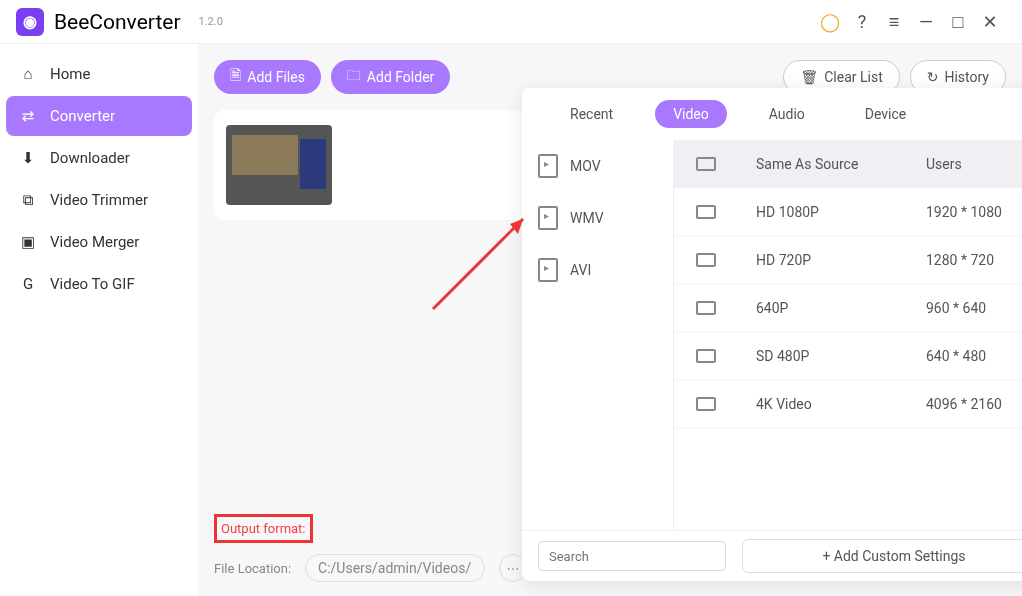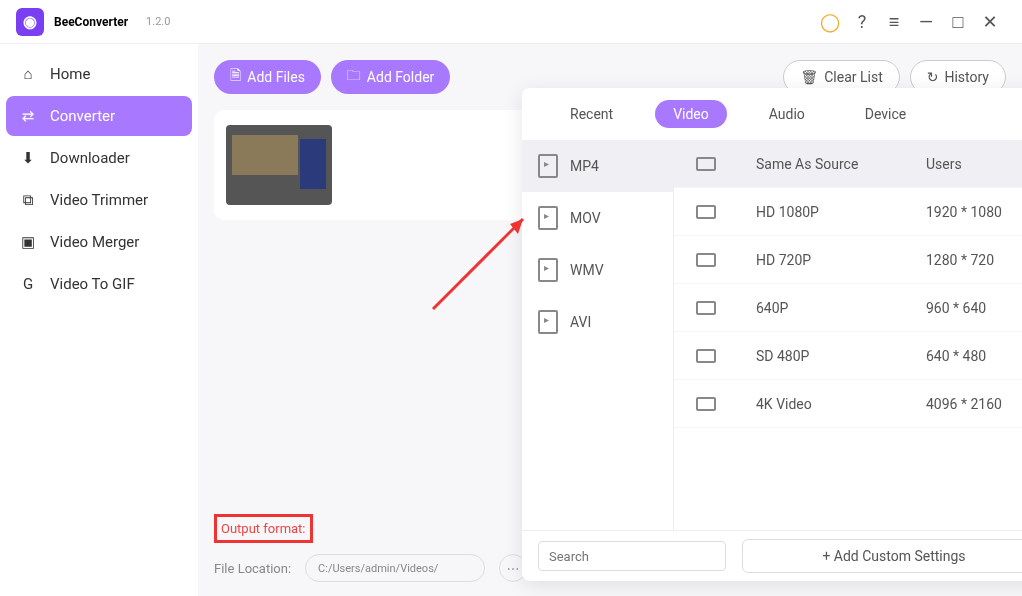--- a/index.html
+++ b/index.html
@@ -1,19 +1,19 @@
 <!DOCTYPE html>
 <html><head>
 <meta charset="utf-8">
 <style>
 *{box-sizing:border-box;margin:0;padding:0;font-family:-apple-system,BlinkMacSystemFont,"Segoe UI",Roboto,sans-serif}
 body{width:1022px;height:596px;background:#fff;overflow:hidden;position:relative}
 .titlebar{height:44px;display:flex;align-items:center;padding:0 16px;border-bottom:1px solid #eee}
 .logo{width:28px;height:28px;background:#7b3ff2;border-radius:6px;display:flex;align-items:center;justify-content:center;color:#fff;font-weight:bold}
-.app-name{font-weight:700;margin-left:10px;font-size:12px}
+.app-name{font-weight:400;margin-left:10px;font-size:21px}
 .app-ver{font-size:11px;color:#999;margin-left:18px}
 .title-spacer{flex:1}
 .title-ico{width:32px;height:32px;display:flex;align-items:center;justify-content:center;color:#555;font-size:18px;cursor:pointer;border-radius:4px}
 .title-ico.user{color:#f5a623}
 .main{display:flex;height:calc(100% - 44px)}
 .sidebar{width:198px;background:#fff;padding:10px 6px}
 .side-item{display:flex;align-items:center;height:40px;padding:0 12px;border-radius:8px;font-size:15px;color:#333;cursor:pointer;margin-bottom:2px}
 .side-item.active{background:#a878ff;color:#fff}
 .side-ico{width:20px;height:20px;margin-right:12px;display:flex;align-items:center;justify-content:center}
 .content{flex:1;background:#f7f7fa;padding:16px;position:relative}
@@ -44,21 +44,21 @@
 .res-item{height:48px;display:flex;align-items:center;padding:0 22px;gap:40px;font-size:14px;color:#555;cursor:pointer;border-bottom:1px solid #f5f5f5}
 .res-item.sel{background:#f0f0f4}
 .res-ico{width:20px;height:14px;border:2px solid #888;border-radius:2px}
 .res-name{width:130px}
 .dd-foot{display:flex;padding:8px 16px;gap:16px;border-top:1px solid #eee;align-items:center}
 .search{flex:0 0 130px;height:30px;border:1px solid #ddd;border-radius:4px;padding:12px 10px;font-size:13px}
 .custom-btn{flex:1;height:34px;border:1px solid #ddd;border-radius:6px;background:#fff;font-size:14px;color:#555;cursor:pointer}
 .bottom{position:absolute;bottom:12px;left:16px;right:16px}
 .brow{display:flex;align-items:center;gap:14px;height:32px;font-size:13px;color:#888}
 .outfmt{border:3px solid #e33;padding:4px 4px;color:#ef4444}
-.loc-input{flex:0 0 180px;height:28px;border:1px solid #ddd;border-radius:14px;padding:0 12px;font-size:11px;color:#888;display:flex;align-items:center}
+.loc-input{flex:0 0 180px;height:28px;border:1px solid #ddd;border-radius:14px;padding:0 12px;font-size:14px;color:#888;display:flex;align-items:center}
 .dots{width:28px;height:28px;border:1px solid #ddd;border-radius:14px;display:flex;align-items:center;justify-content:center;cursor:pointer}
 .convert-all{position:absolute;right:20px;bottom:20px;height:44px;padding:0 28px;border-radius:22px;background:#8b3ff2;color:#fff;border:none;font-size:16px;cursor:pointer}
 .arrow{position:absolute;top:160px;left:230px;width:110px;height:110px;pointer-events:none;z-index:20}
 </style>
 </head>
 <body>
 
 <div class="titlebar">
   <div class="logo">◉</div>
   <div class="app-name">BeeConverter</div>
@@ -132,24 +132,20 @@
 
     <div class="dropdown">
       <div class="dd-tabs">
         <div class="dd-tab">Recent</div>
         <div class="dd-tab active">Video</div>
         <div class="dd-tab">Audio</div>
         <div class="dd-tab">Device</div>
       </div>
       <div class="dd-body">
         <div class="fmt-col">
-          <div class="fmt-item sel">
-              <span class="fmt-ico"></span>
-              <span>MP4</span>
-            </div>
           <div class="fmt-item">
               <span class="fmt-ico"></span>
               <span>MOV</span>
             </div>
           <div class="fmt-item">
               <span class="fmt-ico"></span>
               <span>WMV</span>
             </div>
           <div class="fmt-item">
               <span class="fmt-ico"></span>

